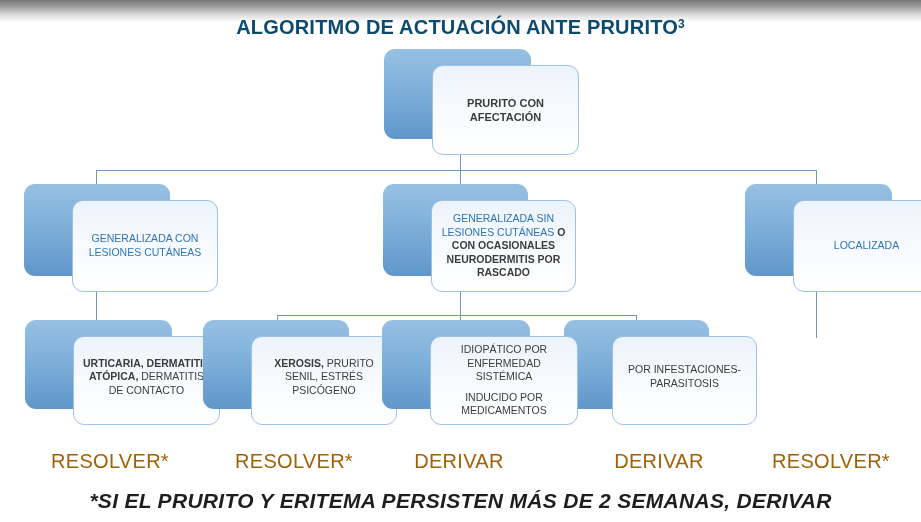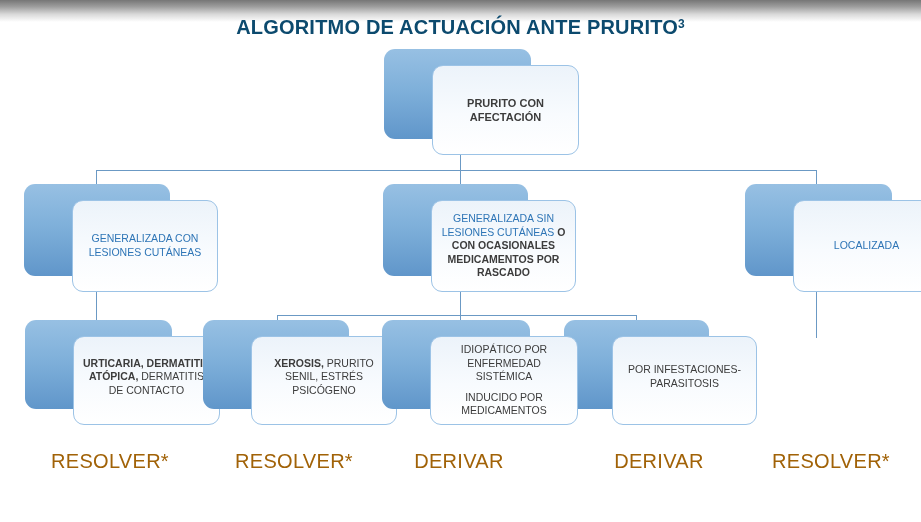--- a/index.html
+++ b/index.html
@@ -98,21 +98,21 @@
   <div class="node branch" id="node-b1">
     <div class="blue"></div>
     <div class="box">
       <span class="txt"><span class="hl">GENERALIZADA CON LESIONES CUTÁNEAS</span><span class="rest"></span></span>
     </div>
   </div>
 
   <div class="node branch" id="node-b2">
     <div class="blue"></div>
     <div class="box">
-      <span class="txt"><span class="hl">GENERALIZADA SIN LESIONES CUTÁNEAS</span><span class="rest"> O CON OCASIONALES MEDICAMENTOS POR RASCADO</span></span>
+      <span class="txt"><span class="hl">GENERALIZADA SIN LESIONES CUTÁNEAS</span><span class="rest"> O CON OCASIONALES NEURODERMITIS POR RASCADO</span></span>
     </div>
   </div>
 
   <div class="node branch" id="node-b3">
     <div class="blue"></div>
     <div class="box">
       <span class="txt"><span class="hl">LOCALIZADA</span><span class="rest"></span></span>
     </div>
   </div>
 
@@ -144,14 +144,15 @@
     </div>
   </div>
 
 
   <div class="outcome" id="out-1">RESOLVER*</div>
   <div class="outcome" id="out-2">RESOLVER*</div>
   <div class="outcome" id="out-3">DERIVAR</div>
   <div class="outcome" id="out-4">DERIVAR</div>
   <div class="outcome" id="out-5">RESOLVER*</div>
 
+  <div class="footnote">*SI EL PRURITO Y ERITEMA PERSISTEN MÁS DE 2 SEMANAS, DERIVAR</div>
 
 </div>
 
 </body></html>

